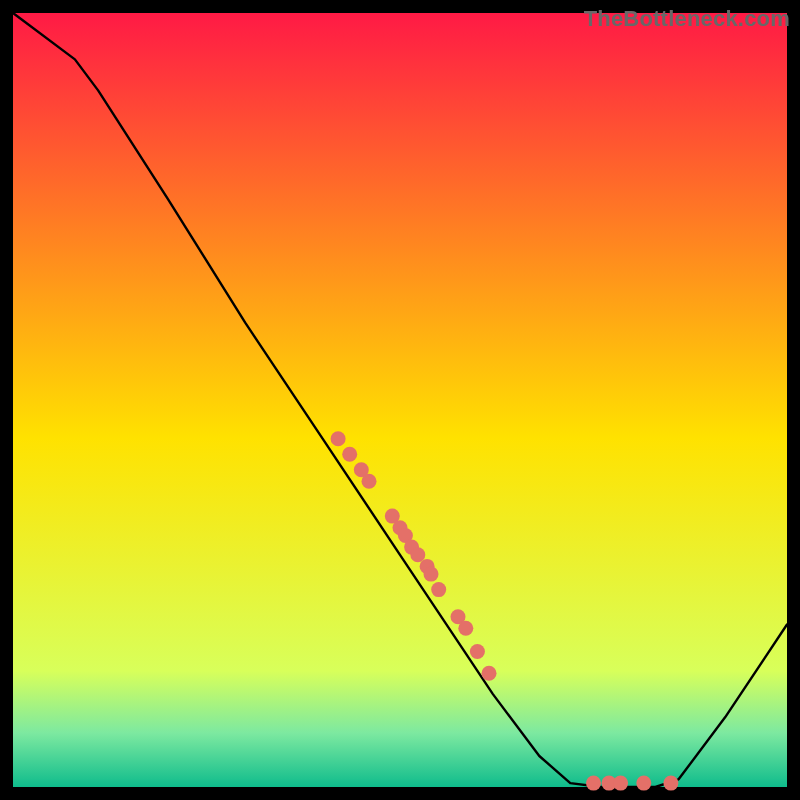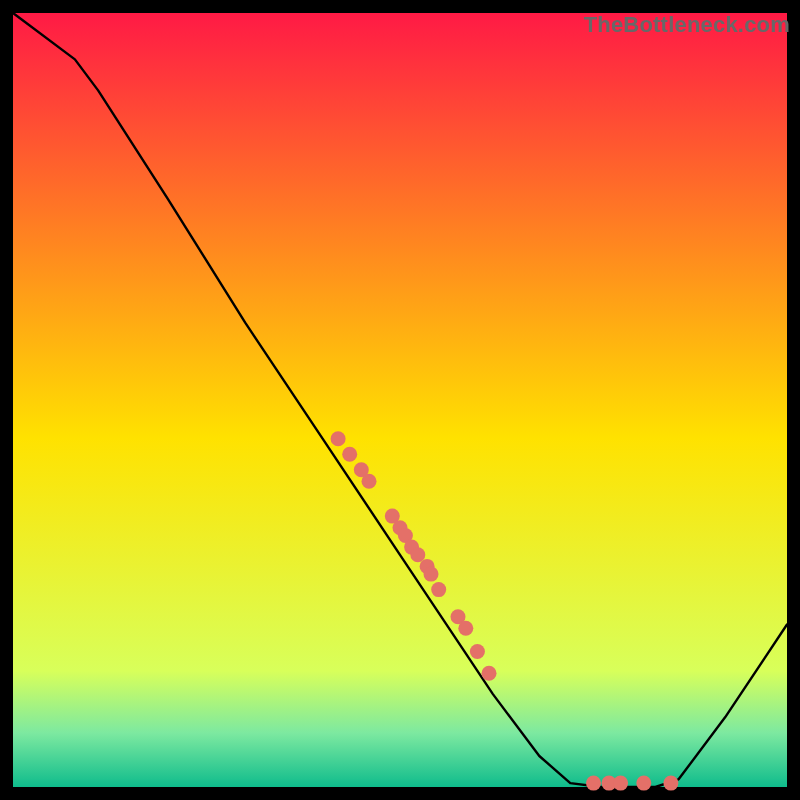--- a/index.html
+++ b/index.html
@@ -16,21 +16,21 @@
     height: 800px;
     background: #000;
   }
   #chart-svg {
     position: absolute;
     left: 0;
     top: 0;
   }
   .watermark {
     position: absolute;
-    top: 12px;
+    top: 6px;
     right: 10px;
     font-family: Arial, Helvetica, sans-serif;
     font-size: 22px;
     font-weight: 600;
     color: #686868;
     letter-spacing: 0.2px;
     user-select: none;
   }
 </style>
 </head>

